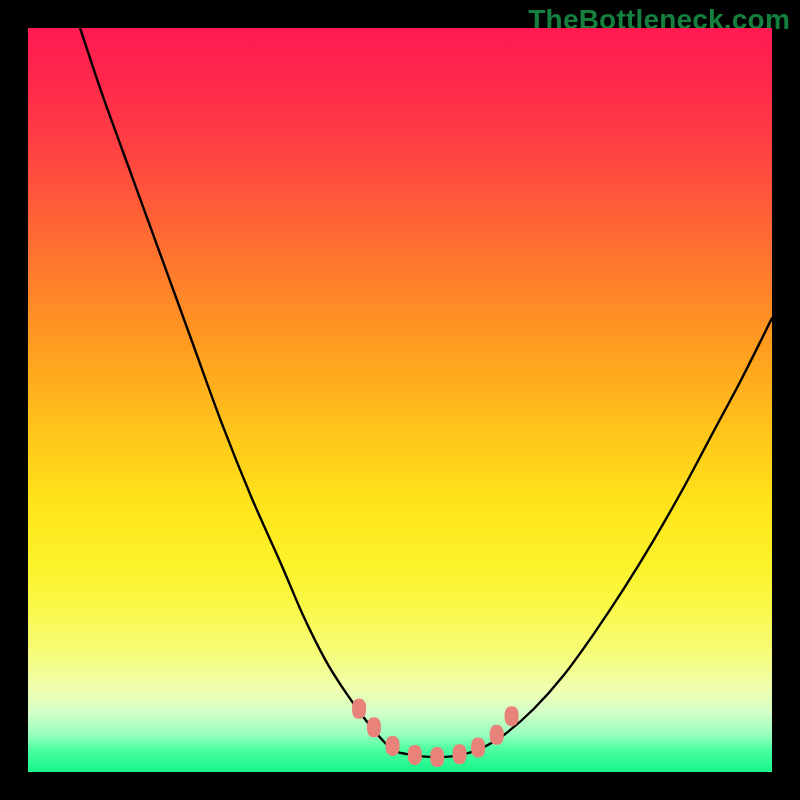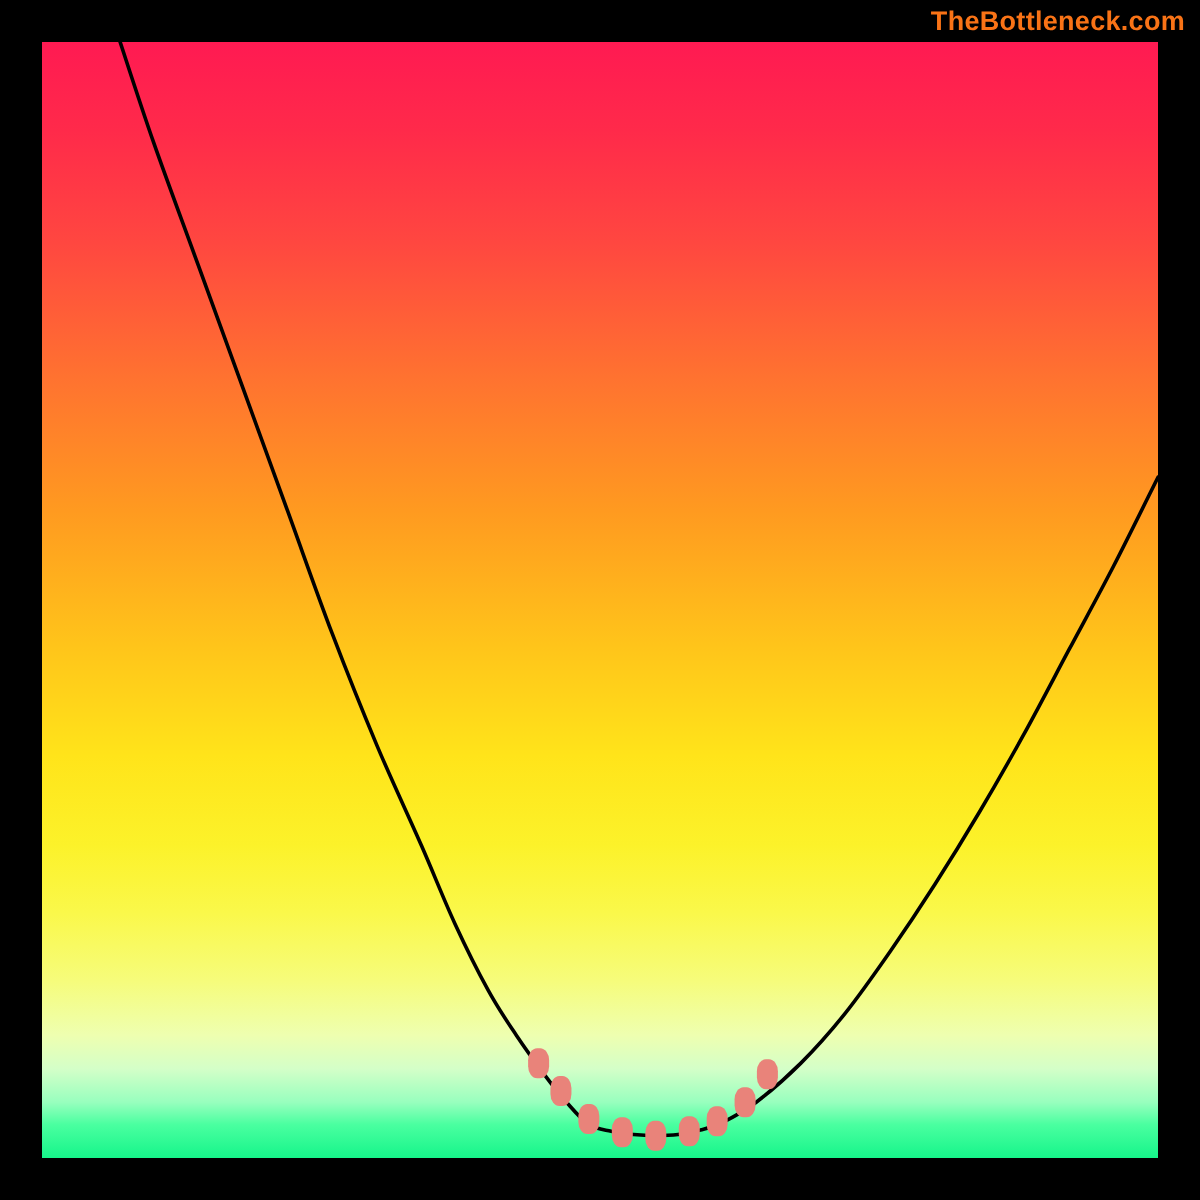--- a/index.html
+++ b/index.html
@@ -47,23 +47,23 @@
       #d4ffc8 92%,
       #98ffbe 95%,
       #4affa0 97%,
       #16f58a 100%
     );
   }
   .watermark {
     position: absolute;
     top: 4px;
     right: 10px;
-    font-size: 18px;
+    font-size: 28px;
     font-weight: 600;
-    color: #f97316;
+    color: #15803d;
     letter-spacing: 0.2px;
     user-select: none;
   }
   svg.curve {
     position: absolute;
     left: 0; top: 0;
     width: 100%;
     height: 100%;
   }
   .marker {

